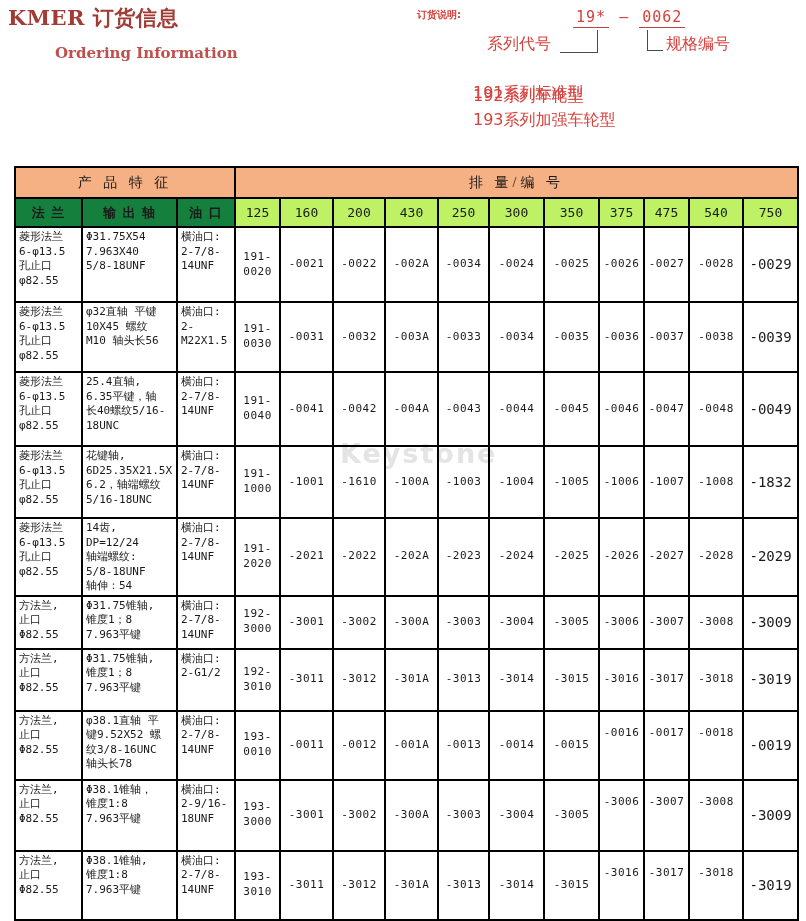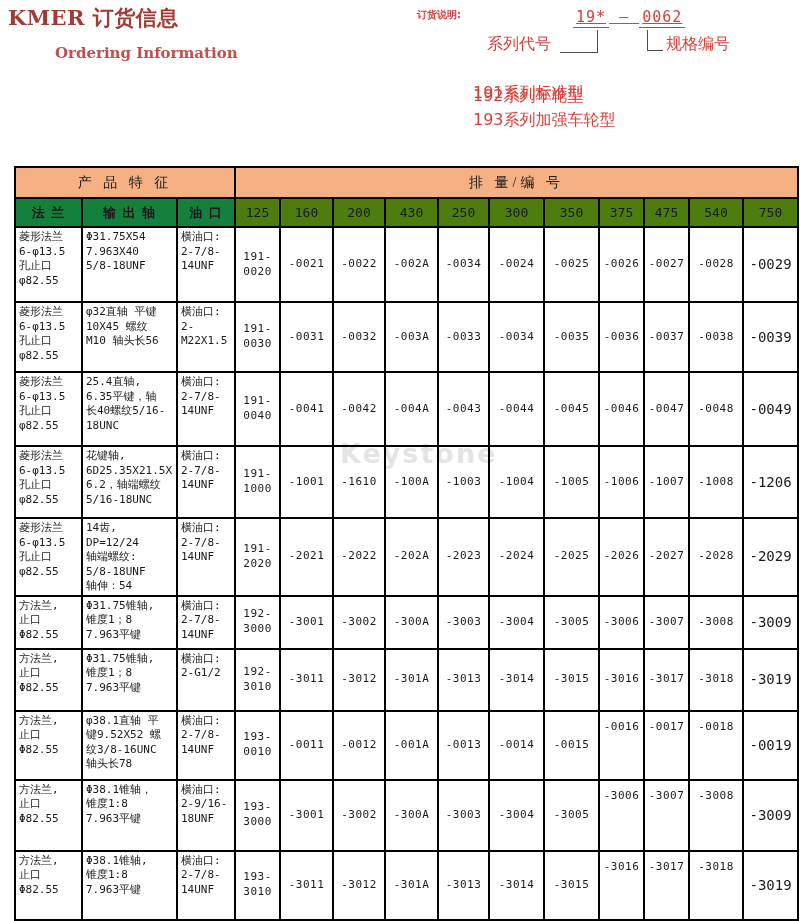--- a/index.html
+++ b/index.html
@@ -9,21 +9,21 @@
   
   .page-title{position:absolute;left:8px;top:4px;font-family:"DejaVu Serif","Liberation Serif",serif;
               font-weight:bold;font-size:21px;color:#a13b35;letter-spacing:.5px;}
   .page-subtitle{position:absolute;left:55px;top:44px;font-family:"DejaVu Serif","Liberation Serif",serif;
               font-weight:bold;font-size:15px;color:#c0504d;}
 
   
   .order-note{position:absolute;left:417px;top:6px;width:386px;height:130px;color:#d6413c;}
   .on-label{position:absolute;left:0;top:2px;font-weight:bold;font-size:10px;}
   .on-code{position:absolute;left:156px;top:2px;font-size:15px;
-           font-family:"DejaVu Sans Mono","DejaVu Sans",monospace;letter-spacing:1px;text-decoration:underline;}
+           font-family:"DejaVu Sans Mono","DejaVu Sans",monospace;letter-spacing:1px;}
   .on-code .u{border-bottom:1px solid #c3433d;padding:0 3px 1px 3px;}
   .conn{position:absolute;}
   .conn-left{left:143px;top:24px;width:37px;height:22px;
              border-right:1px solid #4a4a4a;border-bottom:1px solid #4a4a4a;}
   .conn-right{left:230px;top:24px;width:15px;height:20px;
               border-left:1px solid #4a4a4a;border-bottom:1px solid #4a4a4a;}
   .on-series-label{position:absolute;left:70px;top:28px;font-size:16px;}
   .on-spec-label{position:absolute;left:249px;top:28px;font-size:16px;}
   .on-type{position:absolute;left:56px;font-size:16px;white-space:nowrap;}
   .on-type.t1{top:55px;margin-top:22px;} .on-type.t2{top:80px;} .on-type.t3{top:104px;}
@@ -33,30 +33,30 @@
              color:rgba(205,205,205,.55);letter-spacing:2px;z-index:0;}
 
   
   table.main{position:absolute;left:14px;top:166px;width:783px;border-collapse:collapse;
              table-layout:fixed;z-index:1;}
   table.main th,table.main td{border:2px solid #000;overflow:hidden;}
   th.group{background:#f5b183;font-size:14px;font-weight:normal;letter-spacing:4px;
            height:27px;text-align:center;font-family:Liberation Serif, serif;}
   th.fh{background:#15803d;font-size:13px;font-weight:bold;letter-spacing:1px;
         height:25px;text-align:center;}
-  th.dh{background:#4d7c0f;font-size:13px;font-weight:normal;height:25px;text-align:center;
+  th.dh{background:#bef264;font-size:13px;font-weight:normal;height:25px;text-align:center;
         font-family:"DejaVu Sans Mono","DejaVu Sans",monospace;}
   td.feat{vertical-align:top;text-align:left;padding:2px 2px 1px 3px;font-size:11px;
           line-height:1.32;white-space:pre-line;
           font-family:"DejaVu Sans Mono","DejaVu Sans",monospace;}
   td.code{vertical-align:middle;text-align:center;font-size:11px;letter-spacing:.5px;
           white-space:pre-line;line-height:1.35;
           font-family:"DejaVu Sans Mono","DejaVu Sans",monospace;}
   td.code.big{font-size:14px;letter-spacing:0;}
-  td.code.raised{vertical-align:top;padding-top:8px;margin-top:21px;}
+  td.code.raised{vertical-align:top;padding-top:14px;margin-top:21px;}
 </style>
 </head>
 <body>
 
 <div class="page-title">KMER 订货信息</div>
 <div class="page-subtitle">Ordering Information</div>
 
 <div class="order-note">
   <div class="on-label">订货说明:</div>
   <div class="on-code"><span class="u">19*</span><span> </span><span>–</span><span> </span><span class="u">0062</span></div>
@@ -200,21 +200,21 @@
 1000</td>
         <td class="code">-1001</td>
         <td class="code">-1610</td>
         <td class="code">-100A</td>
         <td class="code">-1003</td>
         <td class="code">-1004</td>
         <td class="code">-1005</td>
         <td class="code">-1006</td>
         <td class="code">-1007</td>
         <td class="code">-1008</td>
-        <td class="code big">-1206</td>
+        <td class="code big">-1832</td>
       </tr>
       <tr style="height: 75px;">
         <td class="feat">菱形法兰
 6-φ13.5
 孔止口
 φ82.55</td>
         <td class="feat">14齿,
 DP=12/24
 轴端螺纹:
 5/8-18UNF

